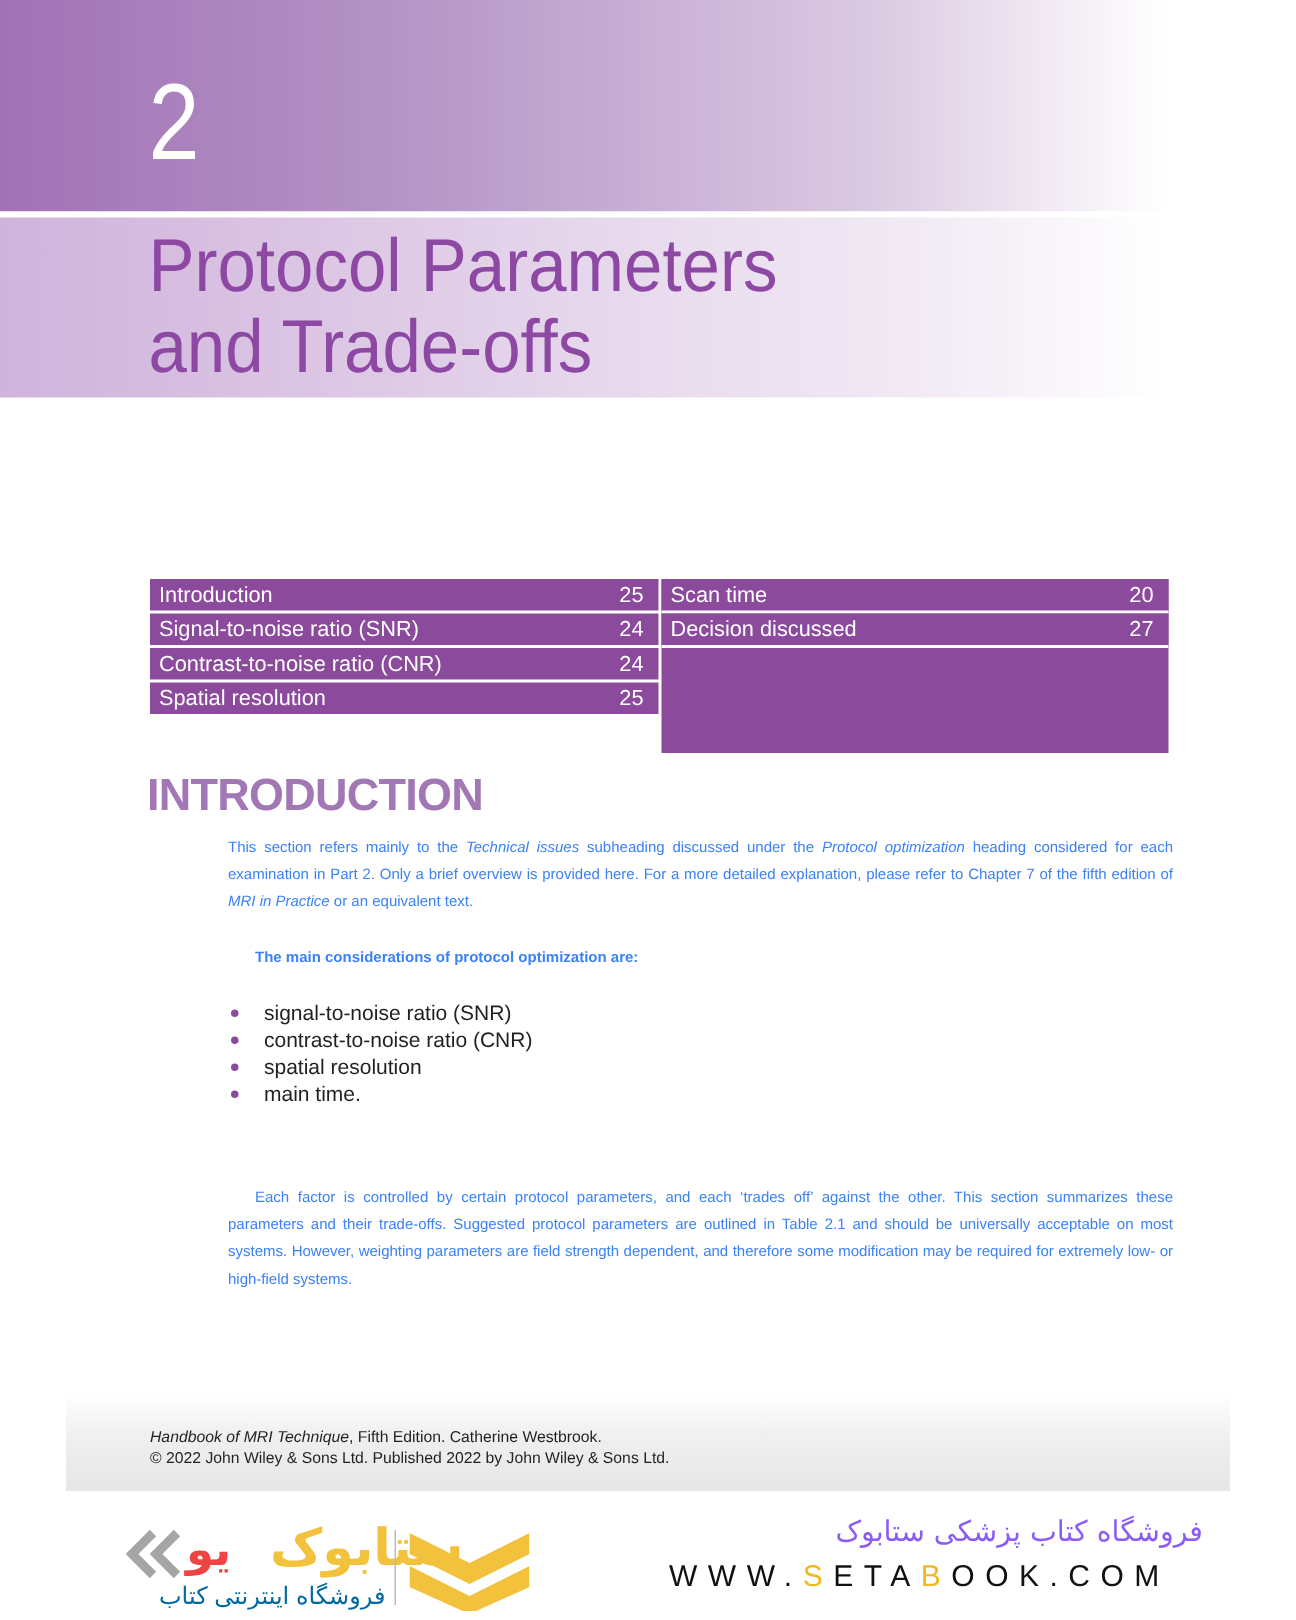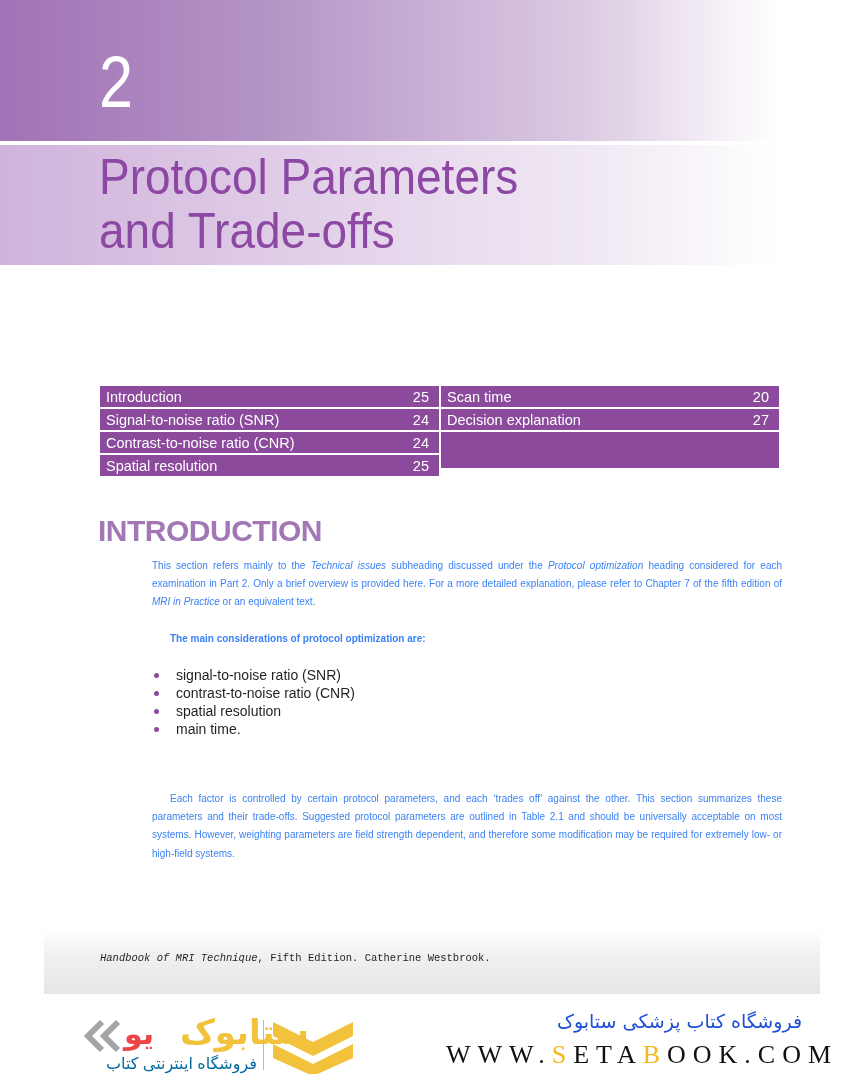--- a/index.html
+++ b/index.html
@@ -22,21 +22,21 @@
     }
     .chapter-title {
       position: absolute; left: 99px; top: 150px; width: 700px;
       font-family: "Liberation Sans", sans-serif; font-size: 50px; line-height: 54px;
       color: #8c48a3; transform: scaleX(0.92); transform-origin: left top;
     }
 
     .toc { position: absolute; left: 100px; top: 386px; width: 679px; height: 90px; }
     .toc-col { position: absolute; top: 0; }
     .toc-col.left { left: 0; width: 339px; }
-    .toc-col.right { left: 341px; width: 338px; height: 82px; background: #8b4a9c; }
+    .toc-col.right { left: 341px; width: 338px; height: 116px; background: #8b4a9c; }
     .toc-row {
       height: 21px; margin-bottom: 2px; background: #8b4a9c; color: #ffffff;
       display: flex; justify-content: space-between; align-items: center;
       padding: 0 10px 0 6px; font-size: 14.5px;
     }
     .toc-col.right .toc-row { background: #8b4a9c; }
     .toc-col.right .toc-row.sep { border-bottom: 2px solid #ffffff; margin-bottom: 0; height: 23px; }
 
     .section-heading {
       position: absolute; left: 98px; top: 514px;
@@ -55,31 +55,31 @@
       position: absolute; left: 2px; top: 7px; width: 5px; height: 5px; border-radius: 50%; background: #8b4a9c;
     }
     .p3 { top: 790px; text-indent: 18px; }
     .it { font-style: italic; }
 
     .footer-band {
       position: absolute; left: 44px; top: 930px; width: 776px; height: 64px;
       background: linear-gradient(to bottom, #ffffff 0%, #f0f0f0 40%, #e6e6e6 100%);
     }
     .footer-text {
-      position: absolute; left: 100px; top: 951px; font-size: 10.5px; line-height: 14px; color: #231f20; font-family: Liberation Mono, monospace;
+      position: absolute; left: 100px; top: 951px; font-size: 10.5px; line-height: 14px; color: #231f20;
     }
 
     .logo-area { position: absolute; left: 80px; top: 1012px; width: 270px; height: 62px; }
     .logo-fa-main { position: absolute; left: 48px; top: 0px; font-size: 34px; color: #f2c23c; font-weight: bold; }
     .logo-fa-sub { position: absolute; left: 14px; top: 42px; font-size: 16px; color: #0369a1; margin-left: 12px; }
     .logo-divider { position: absolute; left: 183px; top: 8px; width: 1px; height: 50px; background: #bbbbbb; }
     .logo-emblem { position: absolute; left: 193px; top: 2px; }
 
-    .store-fa { position: absolute; right: 62px; top: 1010px; font-size: 19px; color: #1d4ed8; direction: rtl; font-family: "DejaVu Sans", sans-serif; }
-    .store-url { position: absolute; left: 446px; top: 1040px; font-size: 26px; letter-spacing: 7px; color: #111111; font-family: Liberation Serif, serif; }
+    .store-fa { position: absolute; right: 62px; top: 1010px; font-size: 19px; color: #8b5cf6; direction: rtl; font-family: "DejaVu Sans", sans-serif; }
+    .store-url { position: absolute; left: 446px; top: 1040px; font-size: 20px; letter-spacing: 7px; color: #111111; font-family: Liberation Sans, sans-serif; }
     .store-url .hl { color: #f2b81c; }
   </style>
 </head>
 <body>
 
 <div class="band-top"></div>
 <div class="band-gap"></div>
 <div class="band-bottom"></div>
 
 <div class="chapter-number">2</div>
@@ -106,21 +106,21 @@
       <span>Spatial resolution</span>
       <span>25</span>
     </div>
   </div>
   <div class="toc-col right">
     <div class="toc-row sep">
       <span>Scan time</span>
       <span>20</span>
     </div>
     <div class="toc-row sep">
-      <span>Decision explanation</span>
+      <span>Decision discussed</span>
       <span>27</span>
     </div>
   </div>
 </div>
 
 <h2 class="section-heading">INTRODUCTION</h2>
 
 <p class="body-text p1"><span>This section refers mainly to the </span><span class="it">Technical issues</span><span> subheading discussed under the </span><span class="it">Protocol optimization</span><span> heading considered for each examination in Part 2. Only a brief overview is provided here. For a more detailed explanation, please refer to Chapter 7 of the fifth edition of </span><span class="it">MRI in Practice</span><span> or an equivalent text.</span></p>
 
 <p class="body-text p2">The main considerations of protocol optimization are:</p>
@@ -130,20 +130,21 @@
   <li><span class="bullet-dot"></span><span>contrast-to-noise ratio (CNR)</span></li>
   <li><span class="bullet-dot"></span><span>spatial resolution</span></li>
   <li><span class="bullet-dot"></span><span>main time.</span></li>
 </ul>
 
 <p class="body-text p3">Each factor is controlled by certain protocol parameters, and each ‘trades off’ against the other. This section summarizes these parameters and their trade-offs. Suggested protocol parameters are outlined in Table 2.1 and should be universally acceptable on most systems. However, weighting parameters are field strength dependent, and therefore some modification may be required for extremely low- or high-field systems.</p>
 
 <div class="footer-band"></div>
 <div class="footer-text">
   <div><span class="it">Handbook of MRI Technique</span><span>, Fifth Edition. Catherine Westbrook.</span></div>
+  <div>© 2022 John Wiley &amp; Sons Ltd. Published 2022 by John Wiley &amp; Sons Ltd.</div>
 </div>
 
 <div class="logo-area">
   <svg width="60" height="40" style="position:absolute;left:0;top:6px">
     <polyline points="22,4 8,18 22,32" fill="none" stroke="#a5a5a5" stroke-width="6"></polyline>
     <polyline points="38,4 24,18 38,32" fill="none" stroke="#a5a5a5" stroke-width="6"></polyline>
   </svg>
   <span class="logo-fa-main" style="left:44px;color:#ef4444;font-size:30px;top:4px">یو</span>
   <span class="logo-fa-main" style="left:100px">ستابوک</span>
   <span class="logo-fa-sub">فروشگاه اینترنتی کتاب</span>

